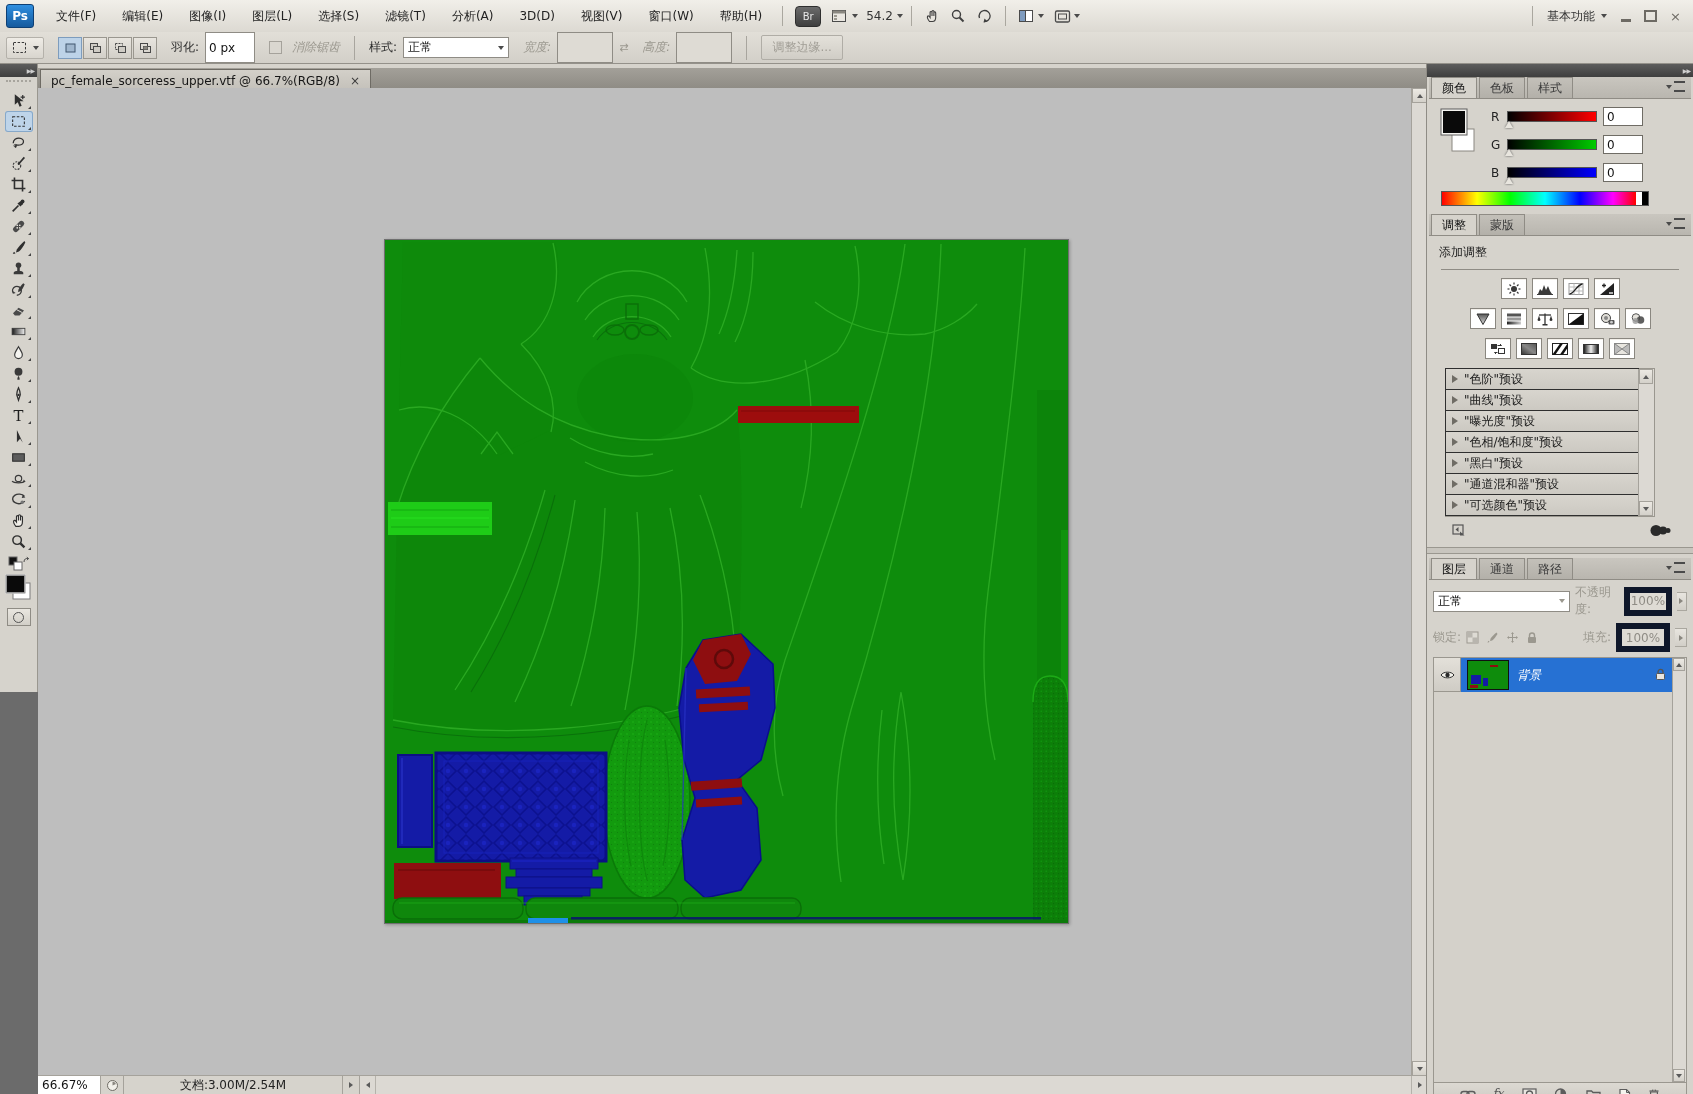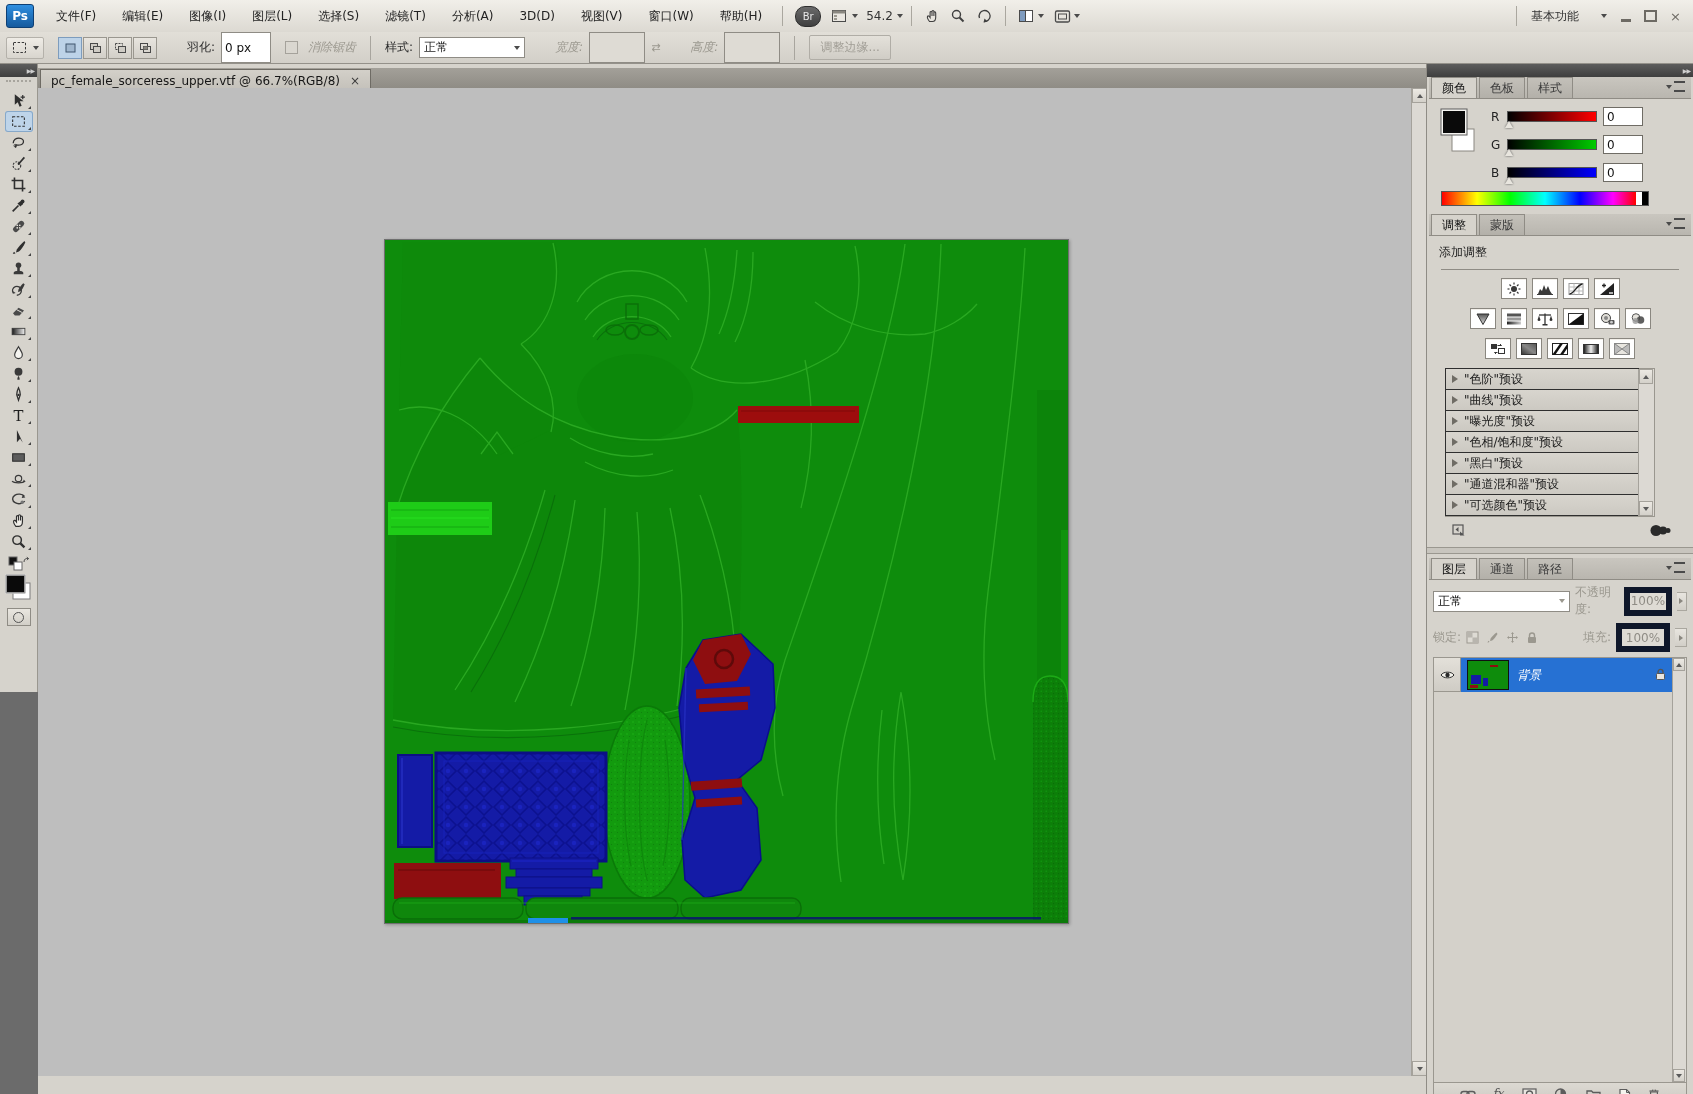--- a/index.html
+++ b/index.html
@@ -4,39 +4,39 @@
 <style>
   html,body{margin:0;padding:0;}
   body{width:1693px;height:1094px;overflow:hidden;font-family:"DejaVu Sans","Liberation Sans",sans-serif;font-size:12px;color:#1c1c1c;-webkit-font-smoothing:antialiased;}
   #app{position:relative;width:1693px;height:1094px;background:#d6d3cc;}
 
   
   .menubar{position:absolute;left:0;top:0;width:100%;height:32px;background:linear-gradient(#f1efe9,#dcd9d2);border-bottom:1px solid #a9a69f;display:flex;align-items:center;gap:2px;}
   .ps-logo{width:26px;height:22px;margin:0 8px 0 6px;background:linear-gradient(#2f8fe0,#155a9e);border:1px solid #0d3f74;border-radius:3px;color:#fff;font-weight:bold;font-size:12px;display:flex;align-items:center;justify-content:center;}
   .menu-item{padding:0 12px;line-height:30px;color:#222;}
   .appbar-sep{width:1px;height:20px;background:#aaa79f;margin:0 6px;}
-  .br-btn{width:24px;height:19px;background:linear-gradient(#6b6b6b,#3f3f3f);border:1px solid #2e2e2e;border-radius:10px;color:#e8e8e8;font-size:10px;display:flex;align-items:center;justify-content:center;margin:0 4px;}
+  .br-btn{width:24px;height:19px;background:linear-gradient(#6b6b6b,#3f3f3f);border:1px solid #2e2e2e;border-radius:4px;color:#e8e8e8;font-size:10px;display:flex;align-items:center;justify-content:center;margin:0 4px;}
   .abtn{display:flex;align-items:center;gap:3px;padding:2px 4px;border-radius:2px;color:#3c3c3c;}
   .abtn svg{display:block}
   .zoom-ind{color:#333;padding:0 2px;}
   .tri-d{width:0;height:0;border-left:3.5px solid transparent;border-right:3.5px solid transparent;border-top:4px solid #4a4a4a;display:inline-block;}
   .win-right{margin-left:auto;display:flex;align-items:center;gap:14px;padding-right:12px;}
-  .ws-switch{display:flex;align-items:center;gap:22px;color:#333;border-left:1px solid #aaa79f;padding-left:14px;height:20px;}
+  .ws-switch{display:flex;align-items:center;gap:6px;color:#333;border-left:1px solid #aaa79f;padding-left:14px;height:20px;}
   .win-ctl{display:flex;align-items:center;gap:13px;color:#555;}
   .wc-min{width:10px;height:3px;background:#6d6a64;margin-top:8px;}
   .wc-max{width:9px;height:8px;border:2px solid #6d6a64;}
   .wc-close{font-size:13px;color:#6d6a64;line-height:1;}
 
   
   .optionsbar{position:absolute;left:0;top:32px;width:100%;height:32px;background:linear-gradient(#e2dfd8,#d2cfc8);border-bottom:1px solid #94918a;display:flex;align-items:center;gap:6px;padding-left:6px;box-sizing:border-box;}
   .tool-preset{display:flex;align-items:center;gap:4px;padding:2px 4px;border:1px solid #b4b1aa;border-radius:2px;background:linear-gradient(#efece6,#d8d5ce);}
   .modes{display:flex;gap:1px;margin-left:8px;}
   .mode-btn{width:22px;height:20px;border:1px solid #9a978f;background:linear-gradient(#e8e5df,#d2cfc8);display:flex;align-items:center;justify-content:center;}
   .mode-btn.active{background:#bdd3e8;border-color:#7d9cbd;}
-  .opt-label{color:#2e2e2e;margin-left:24px;}
+  .opt-label{color:#2e2e2e;margin-left:8px;}
   .opt-label.dis{color:#9b988f;font-style:italic;}
   .field{background:#fff;border:1px solid #8f8c85;height:17px;min-width:40px;padding:6px 3px;display:flex;align-items:center;color:#111;}
   .field.dis{background:#dedbd4;color:#aaa;}
   .checkbox{width:11px;height:11px;border:1px solid #a5a29b;background:#dad7d0;margin-left:8px;}
   .select{background:#fff;border:1px solid #8f8c85;height:19px;display:flex;align-items:center;justify-content:space-between;padding:0 4px;min-width:96px;}
   .vline{width:1px;height:24px;background:#a8a59e;margin:0 8px;}
   .btn-dis{border:1px solid #b0ada6;border-radius:2px;background:linear-gradient(#e4e1da,#d0cdc6);color:#a09d95;padding:3px 10px;}
   .swap-ic{color:#9b988f;font-size:11px;}
 
   
@@ -582,20 +582,41 @@
 
       <div class="vscroll">
         <span class="sb-btn" style="top:0">
             <i class="arrow-u"></i>
           </span>
         <span class="sb-btn" style="bottom:0">
             <i class="arrow-d"></i>
           </span>
       </div>
 
+      <div class="statusrow">
+        <span class="zoom-field">66.67%</span>
+        <span class="pie-btn">
+          <svg width="13" height="13" viewBox="0 0 13 13">
+              <circle cx="6.5" cy="6.5" r="5" fill="#f2f0ea" stroke="#6f6c65"></circle>
+              <path d="M6.5 6.5 L6.5 2.5 A4 4 0 0 1 10 5 Z" fill="#8a8780"></path>
+            </svg>
+        </span>
+        <span class="doc-field">文档:3.00M/2.54M</span>
+        <span class="st-more">
+            <i class="arrow-r"></i>
+          </span>
+        <span class="hscroll">
+          <span class="hs-l">
+              <i class="arrow-l"></i>
+            </span>
+          <span class="hs-r">
+              <i class="arrow-r"></i>
+            </span>
+        </span>
+      </div>
     </div>
 
     <div class="right-dock">
       <div class="dock-strip">▶▶</div>
 
       <div class="panel">
         <div class="tabs-row">
           <span class="ptab active">颜色</span>
           <span class="ptab">色板</span>
           <span class="ptab">样式</span>

